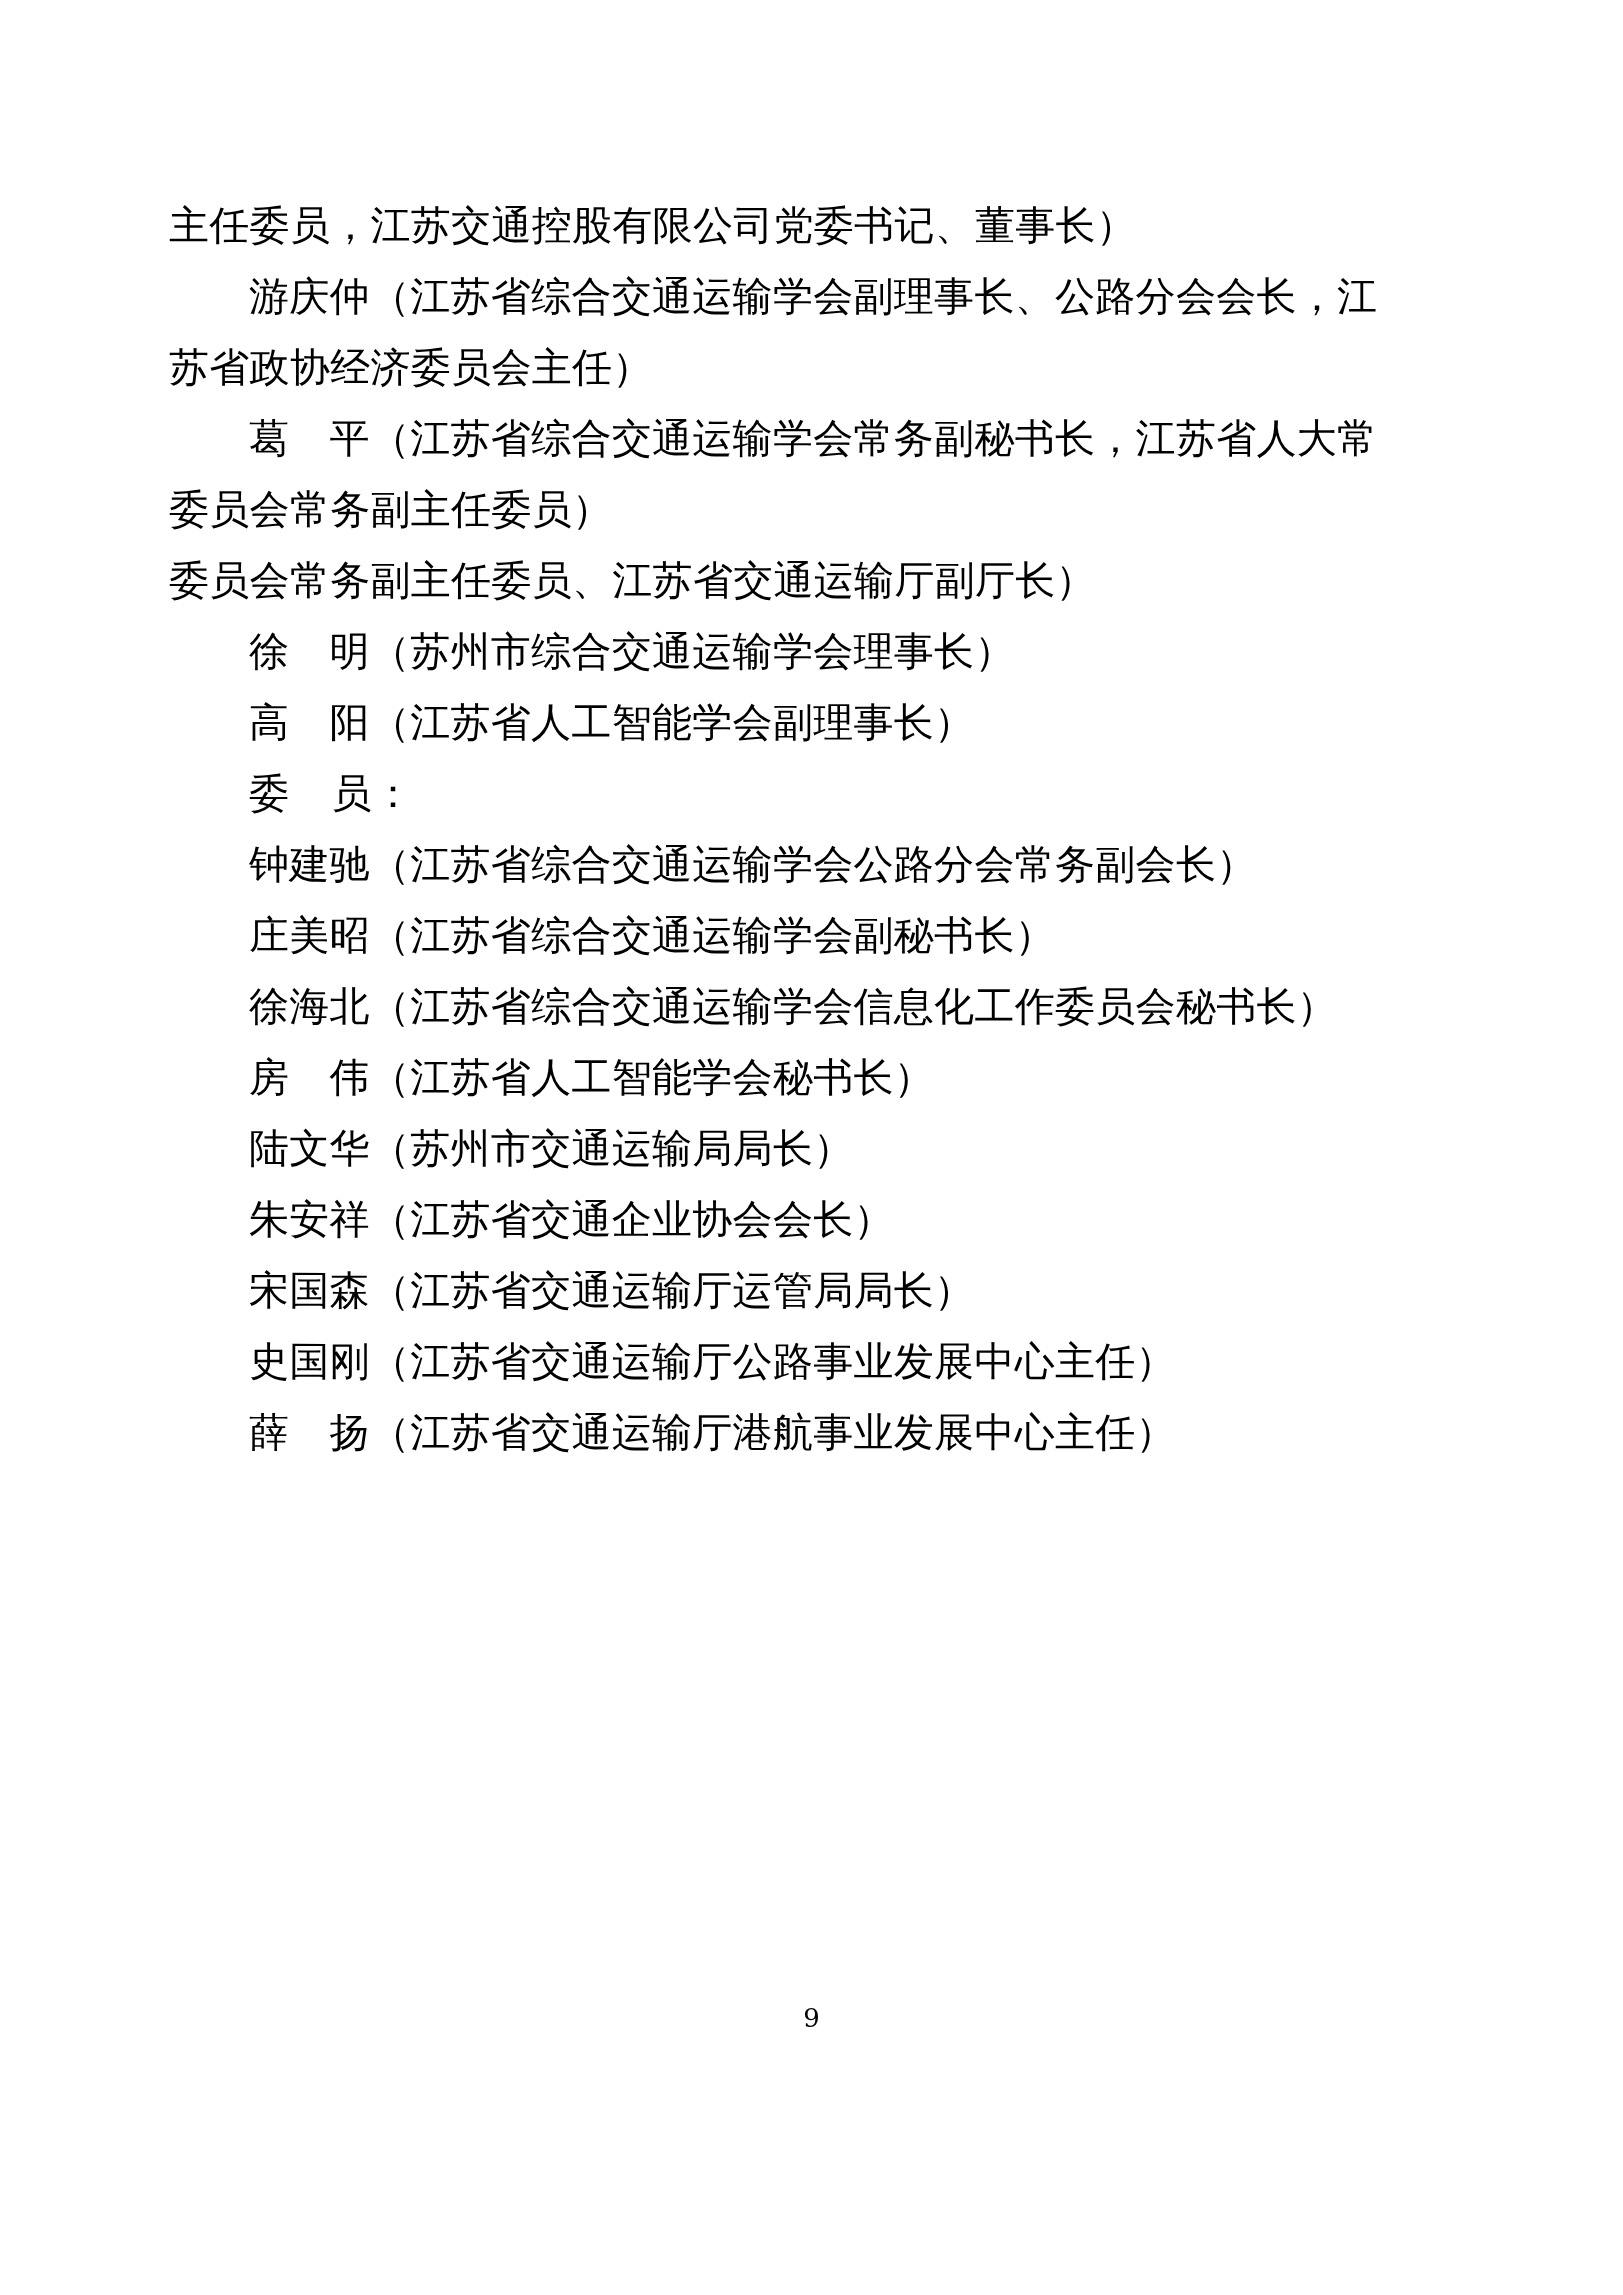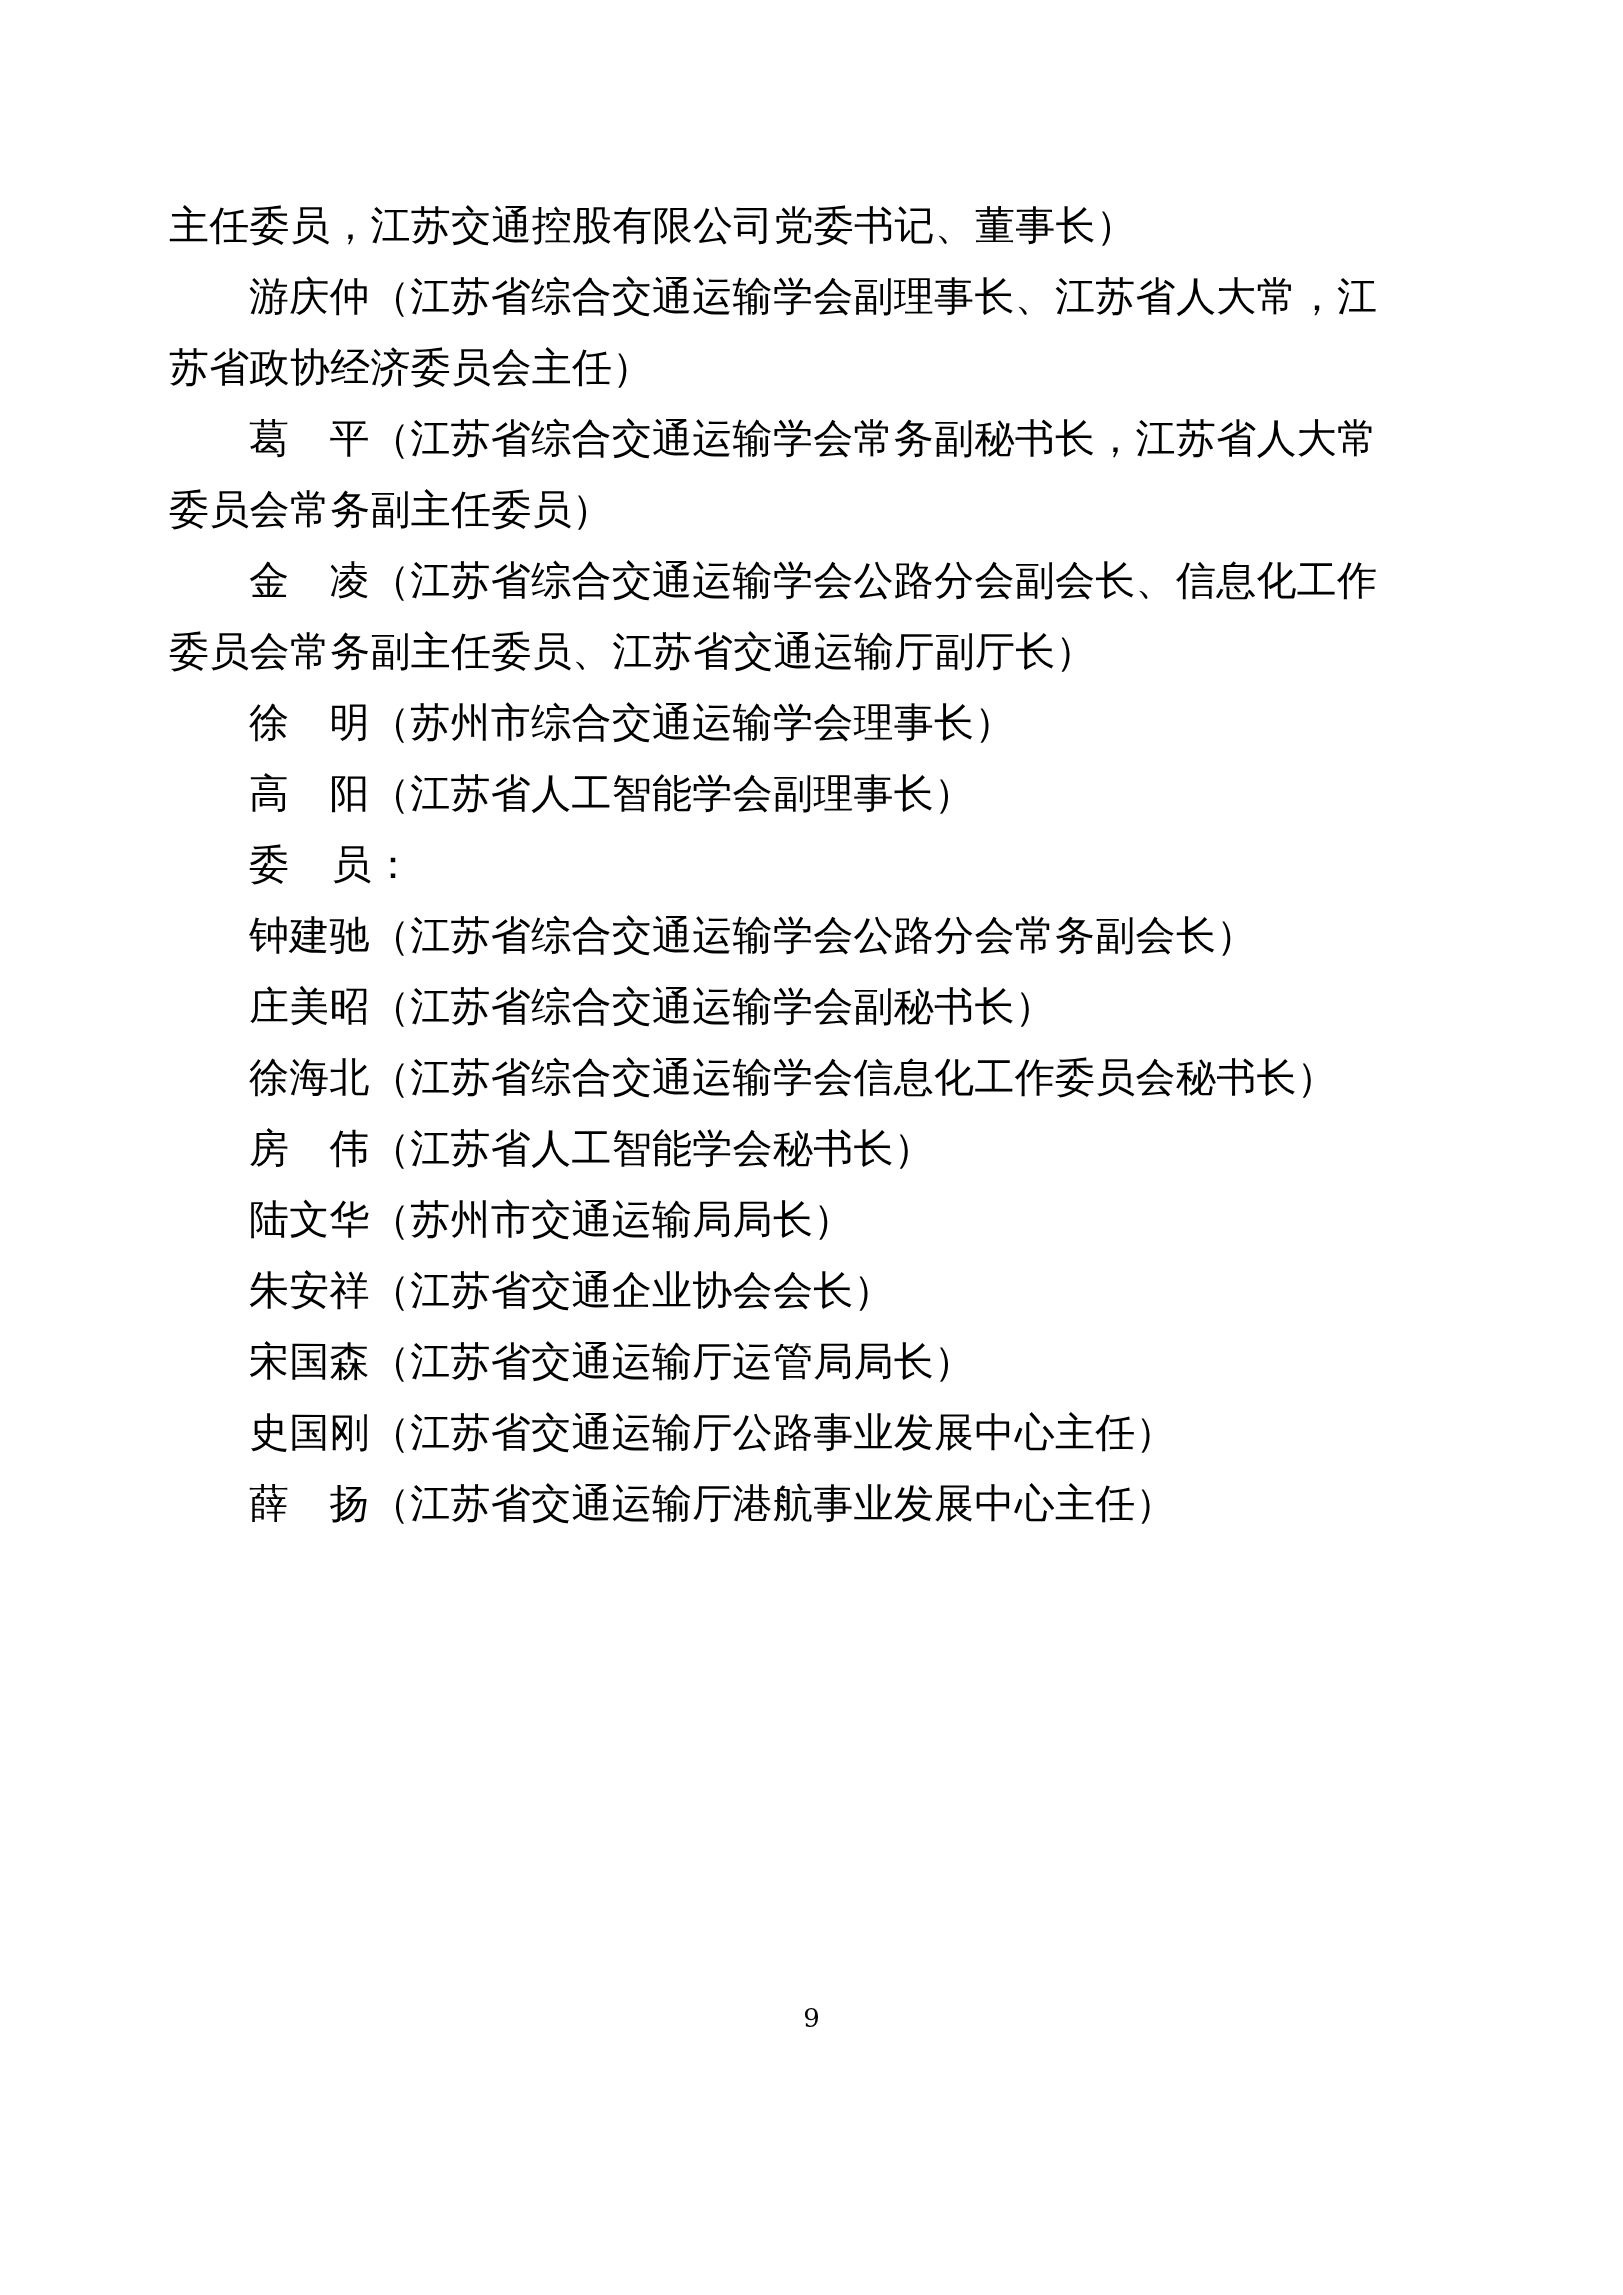--- a/index.html
+++ b/index.html
@@ -47,25 +47,24 @@
     font-size: 26px;
     font-family: "DejaVu Serif", "Liberation Serif", serif;
   }
 </style>
 </head>
 <body>
 
 <div class="page">
   <div class="content">
       <div class="line">主任委员，江苏交通控股有限公司党委书记、董事长）</div>
-      <div class="line indent">游庆仲（江苏省综合交通运输学会副理事长、江苏省人大常，江</div>
+      <div class="line indent">游庆仲（江苏省综合交通运输学会副理事长、公路分会会长，江</div>
       <div class="line">苏省政协经济委员会主任）</div>
       <div class="line indent">葛　平（江苏省综合交通运输学会常务副秘书长，江苏省人大常</div>
       <div class="line">委员会常务副主任委员）</div>
-      <div class="line indent">金　凌（江苏省综合交通运输学会公路分会副会长、信息化工作</div>
       <div class="line">委员会常务副主任委员、江苏省交通运输厅副厅长）</div>
       <div class="line indent">徐　明（苏州市综合交通运输学会理事长）</div>
       <div class="line indent">高　阳（江苏省人工智能学会副理事长）</div>
       <div class="line heading">委　员：</div>
       <div class="line indent">钟建驰（江苏省综合交通运输学会公路分会常务副会长）</div>
       <div class="line indent">庄美昭（江苏省综合交通运输学会副秘书长）</div>
       <div class="line indent">徐海北（江苏省综合交通运输学会信息化工作委员会秘书长）</div>
       <div class="line indent">房　伟（江苏省人工智能学会秘书长）</div>
       <div class="line indent">陆文华（苏州市交通运输局局长）</div>
       <div class="line indent">朱安祥（江苏省交通企业协会会长）</div>

